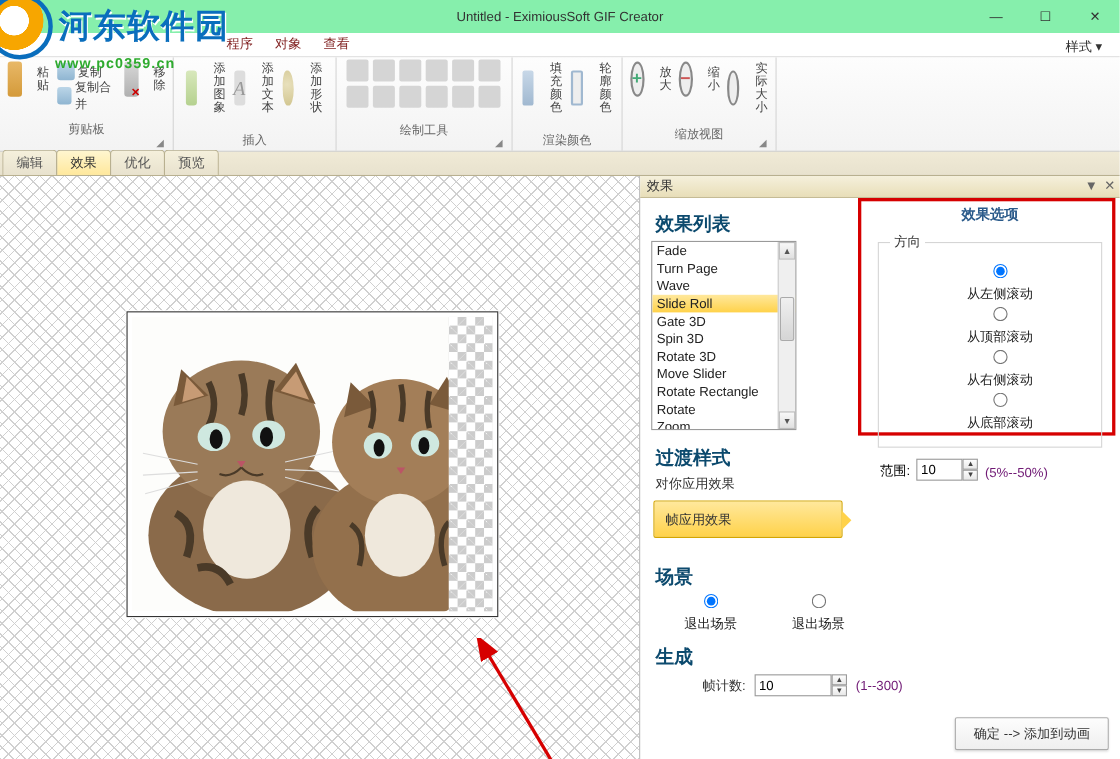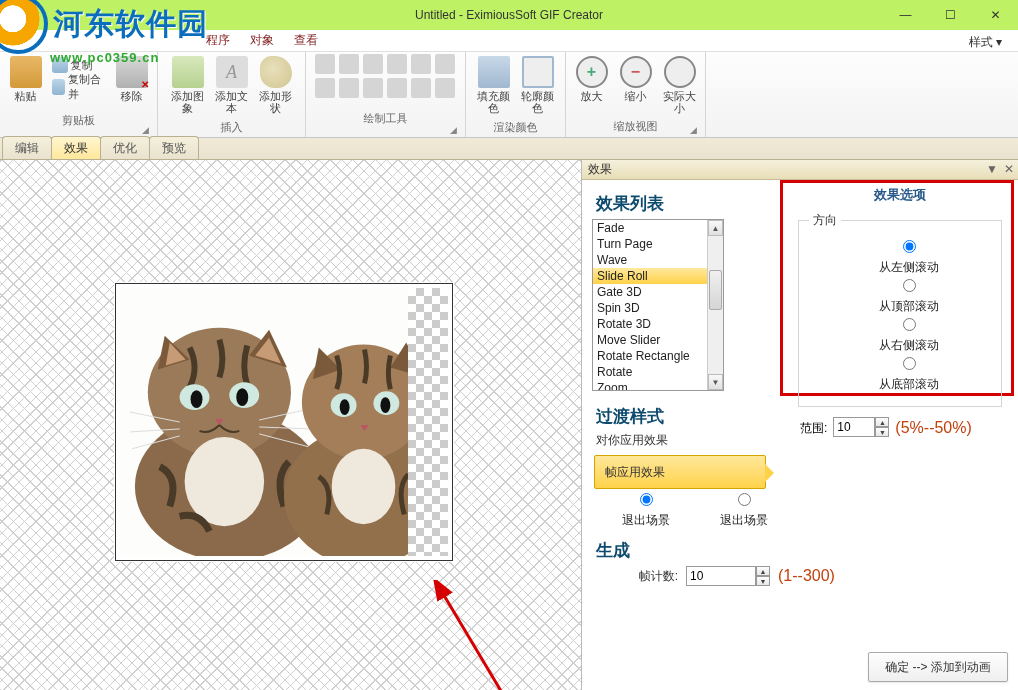--- a/index.html
+++ b/index.html
@@ -1,37 +1,37 @@
 <!DOCTYPE html>
 <html><head>
 <meta charset="utf-8">
 <style>
 * { box-sizing: border-box; margin: 0; padding: 0; font-family: "Microsoft YaHei", "Segoe UI", sans-serif; font-size: 12px; }
 body { background: #fff; width: 1018px; height: 690px; overflow: hidden; position: relative; }
 
-.titlebar { height: 30px; display: flex; align-items: center; justify-content: center; position: relative; background: #bef264; }
+.titlebar { height: 30px; display: flex; align-items: center; justify-content: center; position: relative; background: #86efac; }
 .titlebar .title { color: #333; font-size: 12px; }
 .titlebar .winbtns { position: absolute; right: 0; top: 0; display: flex; }
 .titlebar .winbtns div { width: 45px; height: 30px; display: flex; align-items: center; justify-content: center; color: #333; }
 .titlebar .favicon { position: absolute; left: 8px; top: 6px; width: 16px; height: 16px; background: linear-gradient(45deg,#ff9c00,#ffcc00); border-radius: 3px; }
 
 .watermark { position: absolute; left: -12px; top: -6px; z-index: 50; pointer-events: none; }
 .watermark .logo { width: 60px; height: 60px; border: 4px solid #0a6ebd; border-radius: 50%; display: inline-block; vertical-align: middle; background: radial-gradient(circle at 40% 40%, #fff 30%, #f7a600 31%, #f7a600 60%, transparent 61%); position: relative; }
 .watermark .txt1 { font-size: 30px; font-weight: bold; color: #0a6ebd; display: inline-block; vertical-align: middle; margin-left: 2px; letter-spacing: 1px; text-shadow: 1px 1px 0 #fff; }
 .watermark .txt2 { font-size: 13px; color: #2eab2e; display: block; margin-left: 62px; margin-top: -4px; font-weight: bold; letter-spacing: 1px; }
 
 .menubar { height: 22px; background: #fff; border-bottom: 1px solid #e0e0e0; display: flex; align-items: center; padding-left: 198px; gap: 4px; position: relative; }
 .menubar span { padding: 2px 8px; color: #7f1d1d; }
 .menubar .styleddl { position: absolute; right: 8px; top: 2px; color: #333; text-align: center; }
 
 .ribbon { height: 86px; background: linear-gradient(#fdfdfd,#f3f3f3); border-bottom: 1px solid #c5c5c5; display: flex; }
 .ribbon-group { border-right: 1px solid #d5d5d5; padding: 2px 6px 0 6px; display: flex; flex-direction: column; justify-content: space-between; align-items: center; }
 .ribbon-group .gtitle { font-size: 11px; color: #666; text-align: center; padding-bottom: 2px; width: 100%; }
 .ribbon-group .grow { display: flex; gap: 2px; align-items: flex-start; }
-.rbtn-lg { width: 42px; display: flex; flex-direction: column; align-items: center; gap: 2px; padding: 2px; }
+.rbtn-lg { width: 42px; display: flex; flex-direction: row; align-items: center; gap: 14px; padding: 2px; }
 .rbtn-lg .ricon { width: 32px; height: 32px; }
 .rbtn-lg .rlbl { font-size: 11px; color: #444; text-align: center; line-height: 12px; }
 .rbtn-sm { width: 60px; height: 22px; display: flex; align-items: center; gap: 3px; padding: 0 3px; }
 .rbtn-sm .ricon { width: 16px; height: 16px; }
 .rbtn-sm .rlbl { font-size: 11px; color: #444; }
 .ricon { background: #d8d8d8; border-radius: 3px; }
 .icon-paste { background: linear-gradient(#e8b867,#d49a3a); }
 .icon-copy { background: linear-gradient(#bcd6e8,#8fb5d1); }
 .icon-merge { background: linear-gradient(#bcd6e8,#8fb5d1); }
 .icon-delete { background: linear-gradient(#d8d8d8,#b0b0b0); position: relative; }
@@ -87,21 +87,21 @@
 .opts-title { font-size: 13px; font-weight: bold; color: #2a5a8a; text-align:center; margin-bottom: 8px; }
 .fieldset { border: 1px solid #d5d5d5; padding: 8px 10px 10px 10px; margin: 0 6px; }
 .fieldset legend { color: #333; padding: 0 4px; font-size:12px; }
 .radio-row { display:flex; align-items:center; gap:6px; margin: 3px 0 3px 18px; color:#222;flex-direction:column; }
 .radio-row input { margin:0; }
 .range-row { display:flex; align-items:flex-end; gap:6px; margin: 10px 0 0 8px; }
 .spin { display:flex; align-items:center; }
 .spin input { width:42px; height:20px; border:1px solid #999; padding:1px 3px; font-size:12px; }
 .spin .spbtns { display:flex; flex-direction:column; }
 .spin .spbtns div { width:14px; height:10px; border:1px solid #999; background:linear-gradient(#fdfdfd,#e8e8e8); font-size:7px; display:flex; align-items:center; justify-content:center; color:#444; }
-.hint { color:#c2410c; font-size:16px; }
+.hint { color:#701a75; font-size:12px; }
 
 .lower { margin-top: 6px; }
 .apply-label { font-size:12px; color:#333; margin: 4px 0 6px 4px; font-family: Liberation Mono, monospace; }
 .apply-btn { width: 172px; height: 34px; background: linear-gradient(#ffe89c,#ffd24a); border: 1px solid #d4a500; border-radius: 2px; display:flex; align-items:center; padding-left:10px; color:#333; position:relative; margin-left:2px; }
 .apply-btn::after { content:""; position:absolute; right:-9px; top:8px; border-left:9px solid #ffd24a; border-top:9px solid transparent; border-bottom:9px solid transparent; }
 
 .trans-opts { position:absolute; left:222px; top:258px; }
 .trans-opts .radio-row { margin-left:0; }
 .chk-row { display:flex; align-items:center; gap:6px; margin: 10px 0 0 0; color:#333; }
 
@@ -391,20 +391,21 @@
       </div>
 
       <div class="lower">
         <div class="section-title" style="margin-top:14px">过渡样式</div>
         <div class="apply-label">对你应用效果</div>
         <div class="apply-btn">
             <span>帧应用效果</span>
           </div>
 
 
+        <div class="section-title" style="margin-top:24px">场景</div>
         <div class="scene-row">
           <label class="radio-row" style="margin:0">
               <input type="radio" name="sc" checked="" style="">
               <span>退出场景</span>
             </label>
           <label class="radio-row" style="margin:0">
               <input type="radio" name="sc" style="">
               <span>退出场景</span>
             </label>
         </div>

